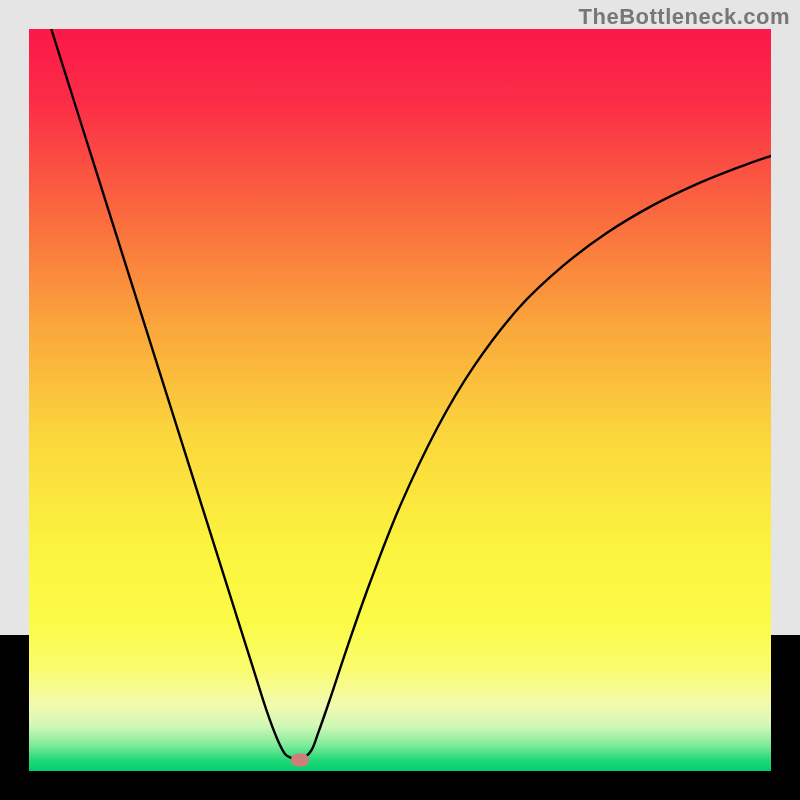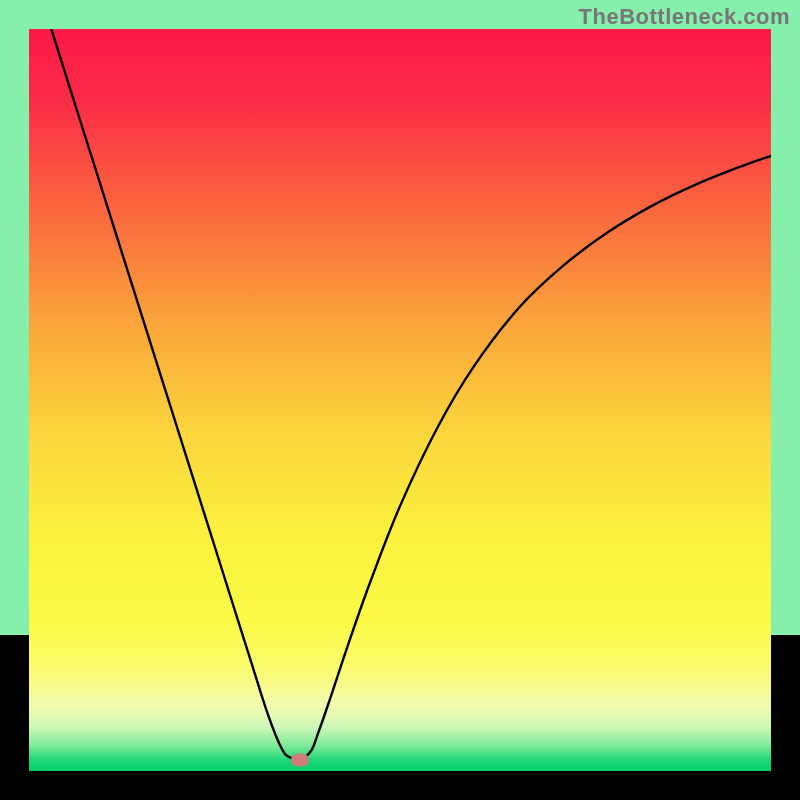--- a/index.html
+++ b/index.html
@@ -8,21 +8,21 @@
     width: 800px;
     height: 800px;
     background: #000;
     overflow: hidden;
     font-family: Arial, Helvetica, sans-serif;
   }
   .frame {
     position: relative;
     width: 800px;
     height: 635px;
-    background: #86efac;
+    background: #e5e5e5;
     text-decoration: underline;
   }
   .watermark {
     position: absolute;
     top: 4px;
     right: 10px;
     color: #777;
     font-size: 22px;
     font-weight: 600;
     letter-spacing: 0.5px;

